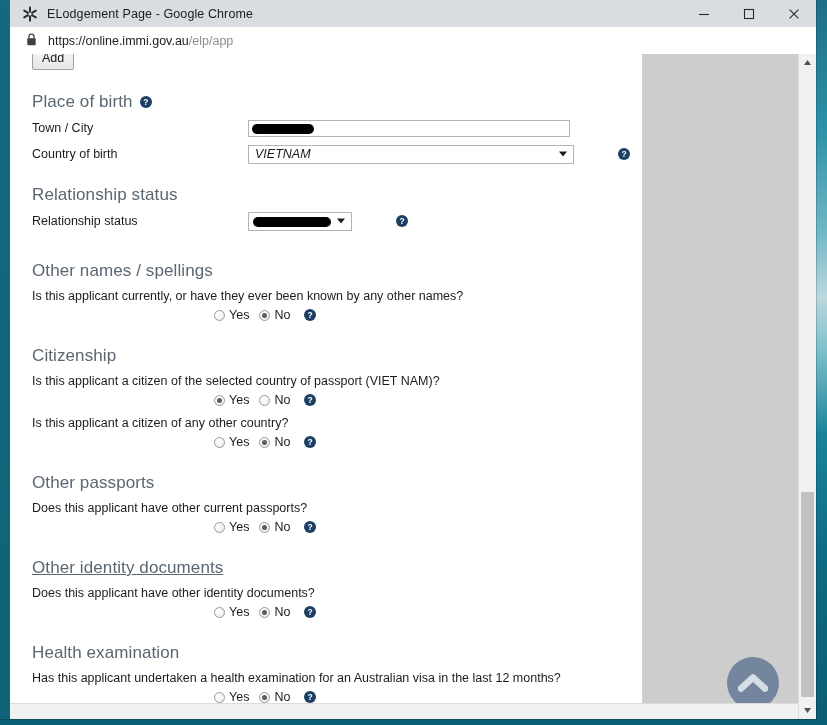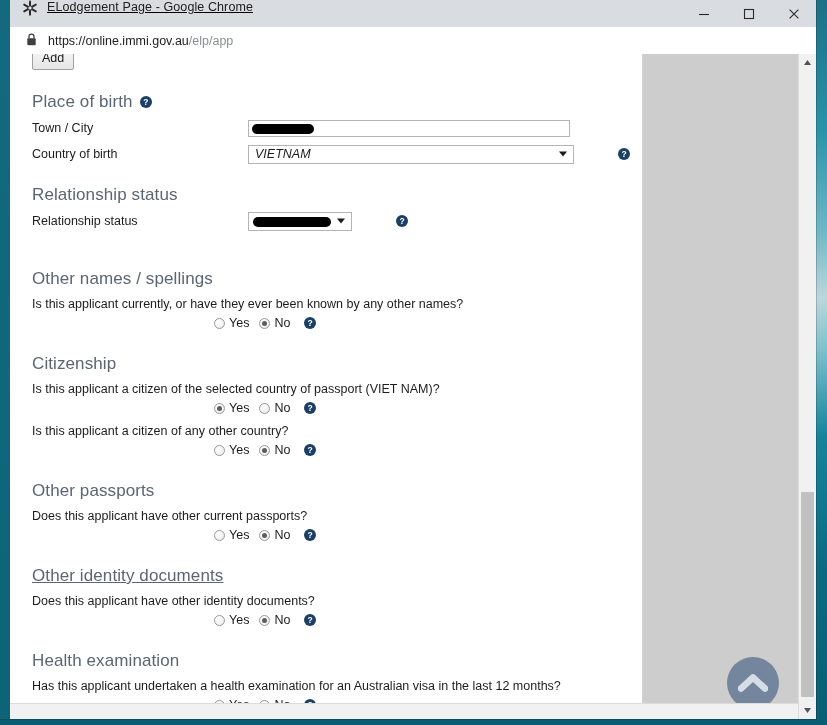--- a/index.html
+++ b/index.html
@@ -35,21 +35,21 @@
     position: absolute; left: 0; top: 0;
     width: 10px; height: 719px;
     background: linear-gradient(180deg,#14697f 0%,#0f6377 100%);
   }
 
   
   #titlebar {
     position: absolute; left: 10px; top: 0;
     width: 806px; height: 27px;
     background: #d9dce0;
-    display: flex; align-items: flex-start; text-decoration: underline;
+    display: flex; align-items: center;
   }
   #titlebar-icon {
     width: 16px; height: 16px;
     margin-left: 12px; margin-right: 9px;
     position: relative;
     flex: none;
   }
   #titlebar-icon svg { display: block; }
   #titlebar-title {
     font-size: 12.5px;
@@ -126,21 +126,21 @@
     padding: 0;
     display: flex;
     align-items: center;
     line-height: 20px;
     letter-spacing: 0.1px;
   }
   .section-h .help { margin-left: 7px; }
 
   .sec-place  { margin-top: 16px; }
   .sec-rel    { margin-top: 21px; }
-  .sec-other  { margin-top: 38px; }
+  .sec-other  { margin-top: 30px; }
   .sec-citz   { margin-top: 23px; }
   .sec-pass   { margin-top: 23px; }
   .sec-ident  { margin-top: 23px; text-decoration: underline; }
   .sec-health { margin-top: 23px; }
 
   
   .help {
     width: 12px; height: 12px;
     display: inline-block;
     flex: none;

